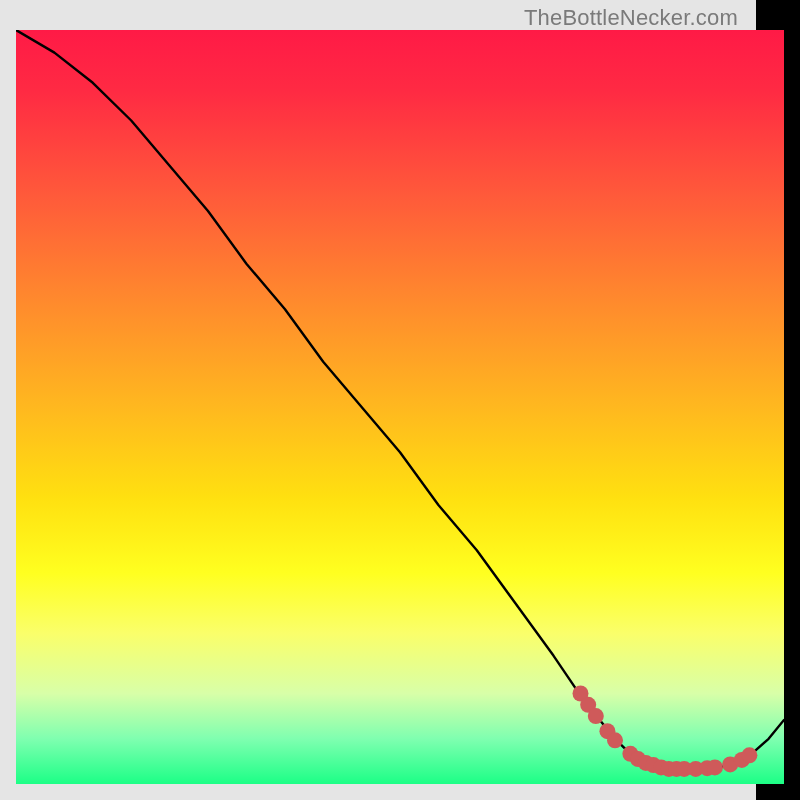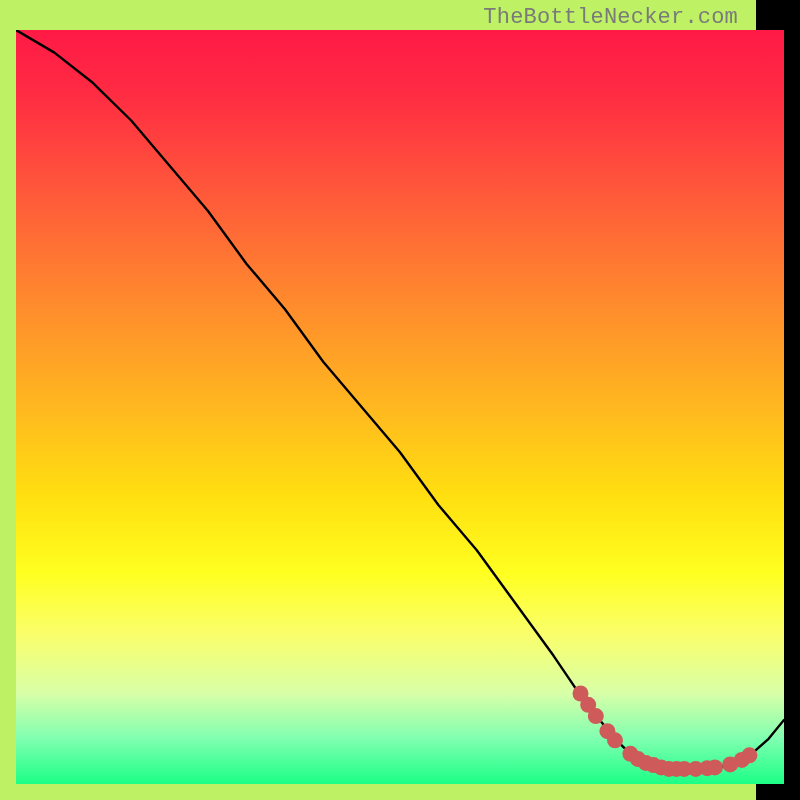--- a/index.html
+++ b/index.html
@@ -8,22 +8,21 @@
     width: 800px;
     height: 800px;
     background: #000;
     font-family: Arial, Helvetica, sans-serif;
     overflow: hidden;
   }
   .frame {
     position: relative;
     width: 756px;
     height: 800px;
-    background: #bef264;
-    font-family: Liberation Mono, monospace;
+    background: #e5e5e5;
   }
   .attrib {
     position: absolute;
     top: 5px;
     right: 18px;
     color: #7a7a7a;
     font-size: 22px;
     letter-spacing: 0.2px;
   }
   .plot {

